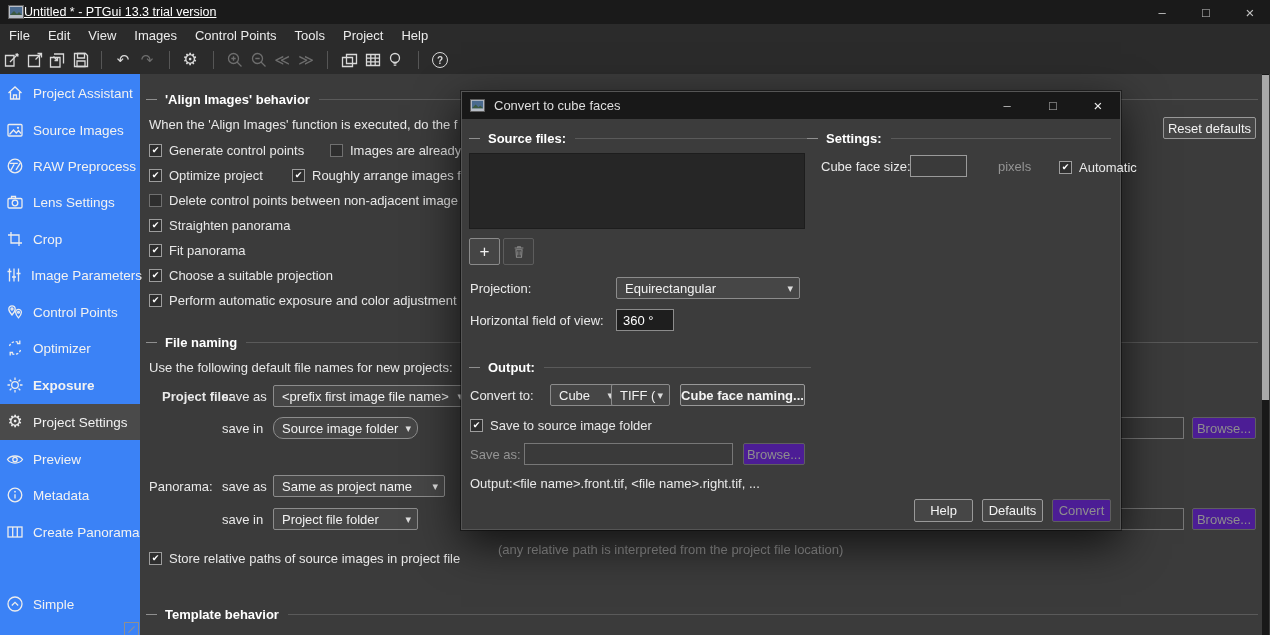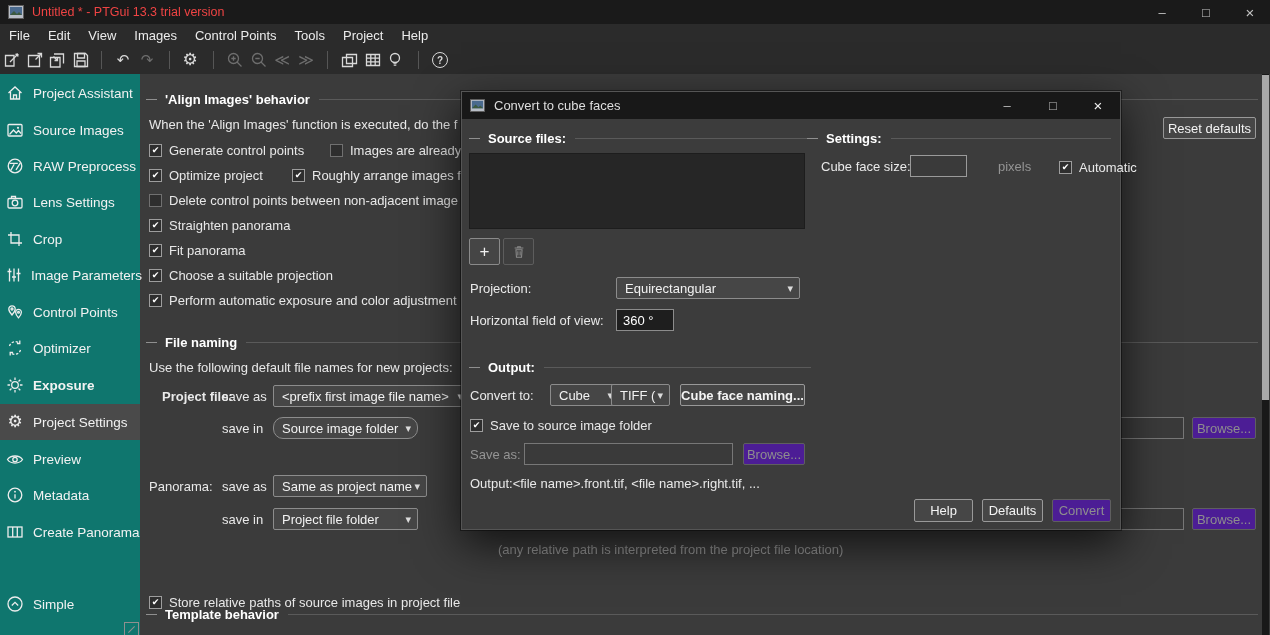--- a/index.html
+++ b/index.html
@@ -3,34 +3,34 @@
 <meta charset="utf-8">
 <style>
   html,body{margin:0;padding:0;}
   body{width:1270px;height:635px;overflow:hidden;background:#3b3b3b;
        font-family:"Liberation Sans",sans-serif;font-size:13px;color:#e8e8e8;position:relative;}
   #app{position:absolute;inset:0;}
   
   .titlebar{position:absolute;left:0;top:0;width:1270px;height:24px;background:#1a1a1a;
             display:flex;align-items:center;}
   .titlebar .appico{margin-left:8px;width:16px;height:14px;display:inline-flex;}
-  .titlebar .ttext{margin-left:8px;color:#ef4444;font-size:12.5px;}
+  .titlebar .ttext{color:#ffffff;font-size:12.5px;text-decoration:underline;}
   .wctl{position:absolute;top:0;height:24px;width:40px;display:flex;align-items:center;justify-content:center;color:#c4c4c4;font-size:13px;}
   .menubar{position:absolute;left:0;top:24px;width:1270px;height:22px;background:#2b2b2b;display:flex;align-items:center;}
   .menu-item{padding:0 9px;color:#ebebeb;}
   .toolbar{position:absolute;left:0;top:46px;width:1270px;height:28px;background:#2b2b2b;}
   .tbtn{position:absolute;top:5px;width:18px;height:18px;display:flex;align-items:center;justify-content:center;}
   .tbtn svg{stroke:#d9d9d9;fill:none;stroke-width:1.3;}
   .tbtn.dis svg{stroke:#6e6e6e;}
   .tglyph{font-size:15px;color:#d9d9d9;line-height:18px;}
   .tglyph.dis{color:#6e6e6e;}
   .tsep{position:absolute;top:5px;width:1px;height:18px;background:#565656;}
   .helpcircle{width:14px;height:14px;border:1.4px solid #d9d9d9;border-radius:50%;display:flex;align-items:center;justify-content:center;font-size:10px;font-weight:bold;color:#d9d9d9;}
   
-  .sidebar{position:absolute;left:0;top:74px;width:140px;height:561px;background:#0f766e;}
+  .sidebar{position:absolute;left:0;top:74px;width:140px;height:561px;background:#3b82f6;}
   .sitem{position:absolute;left:0;width:140px;height:36px;display:flex;align-items:center;}
   .sitem.sel{background:#4a4a4a;}
   .sicon{width:20px;height:20px;margin-left:5px;display:flex;align-items:center;justify-content:center;}
   .sicon svg{stroke:#ededed;fill:none;stroke-width:1.3;}
   .sicon .g{font-size:17px;color:#ededed;line-height:20px;}
   .slabel{margin-left:8px;color:#f2f2f2;font-size:13.5px;white-space:nowrap;}
   .gripico{position:absolute;left:124px;top:622px;width:13px;height:13px;border:1px solid #8f8f8f;display:flex;align-items:center;justify-content:center;}
   .gripico svg{stroke:#8f8f8f;stroke-width:1.2;fill:none;}
   
   .hdr{position:absolute;display:flex;align-items:center;height:14px;}
@@ -378,38 +378,38 @@
     <div class="dd" style="left:273px;top:417px;width:145px;border-radius:10px;">
       <span>Source image folder</span>
     </div>
     <div class="inp ghost" style="left:1100px;top:417px;width:84px;"></div>
     <div class="btn dis" style="left:1192px;top:417px;width:64px;">
         <span>Browse...</span>
       </div>
 
     <div class="lbl" style="left:149px;top:479px;">Panorama:</div>
     <div class="lbl" style="left:222px;top:479px;">save as</div>
-    <div class="dd" style="left:273px;top:475px;width:154px;">
+    <div class="dd" style="left:273px;top:475px;width:172px;">
       <span>Same as project name</span>
     </div>
     <div class="lbl" style="left:222px;top:512px;">save in</div>
     <div class="dd" style="left:273px;top:508px;width:145px;">
       <span>Project file folder</span>
     </div>
     <div class="inp ghost" style="left:1100px;top:508px;width:84px;"></div>
     <div class="btn dis" style="left:1192px;top:508px;width:64px;">
         <span>Browse...</span>
       </div>
 
     <div class="btn" style="left:1163px;top:117px;width:93px;">
         <span>Reset defaults</span>
       </div>
 
     <div class="lbl dim" style="left:498px;top:542px;">(any relative path is interpreted from the project file location)</div>
-    <div class="cbrow" style="left:149px;top:595px;align-items:center;">
+    <div class="cbrow" style="left:149px;top:551px;align-items:center;">
       <span class="cb checked"></span>
         <span>Store relative paths of source images in project file</span>
     </div>
 
     <div class="hdr" style="left:146px;top:607px;width:1112px;">
       <span class="dash"></span>
       <span class="t">Template behavior</span>
       <span class="line"></span>
     </div>
   </div>

